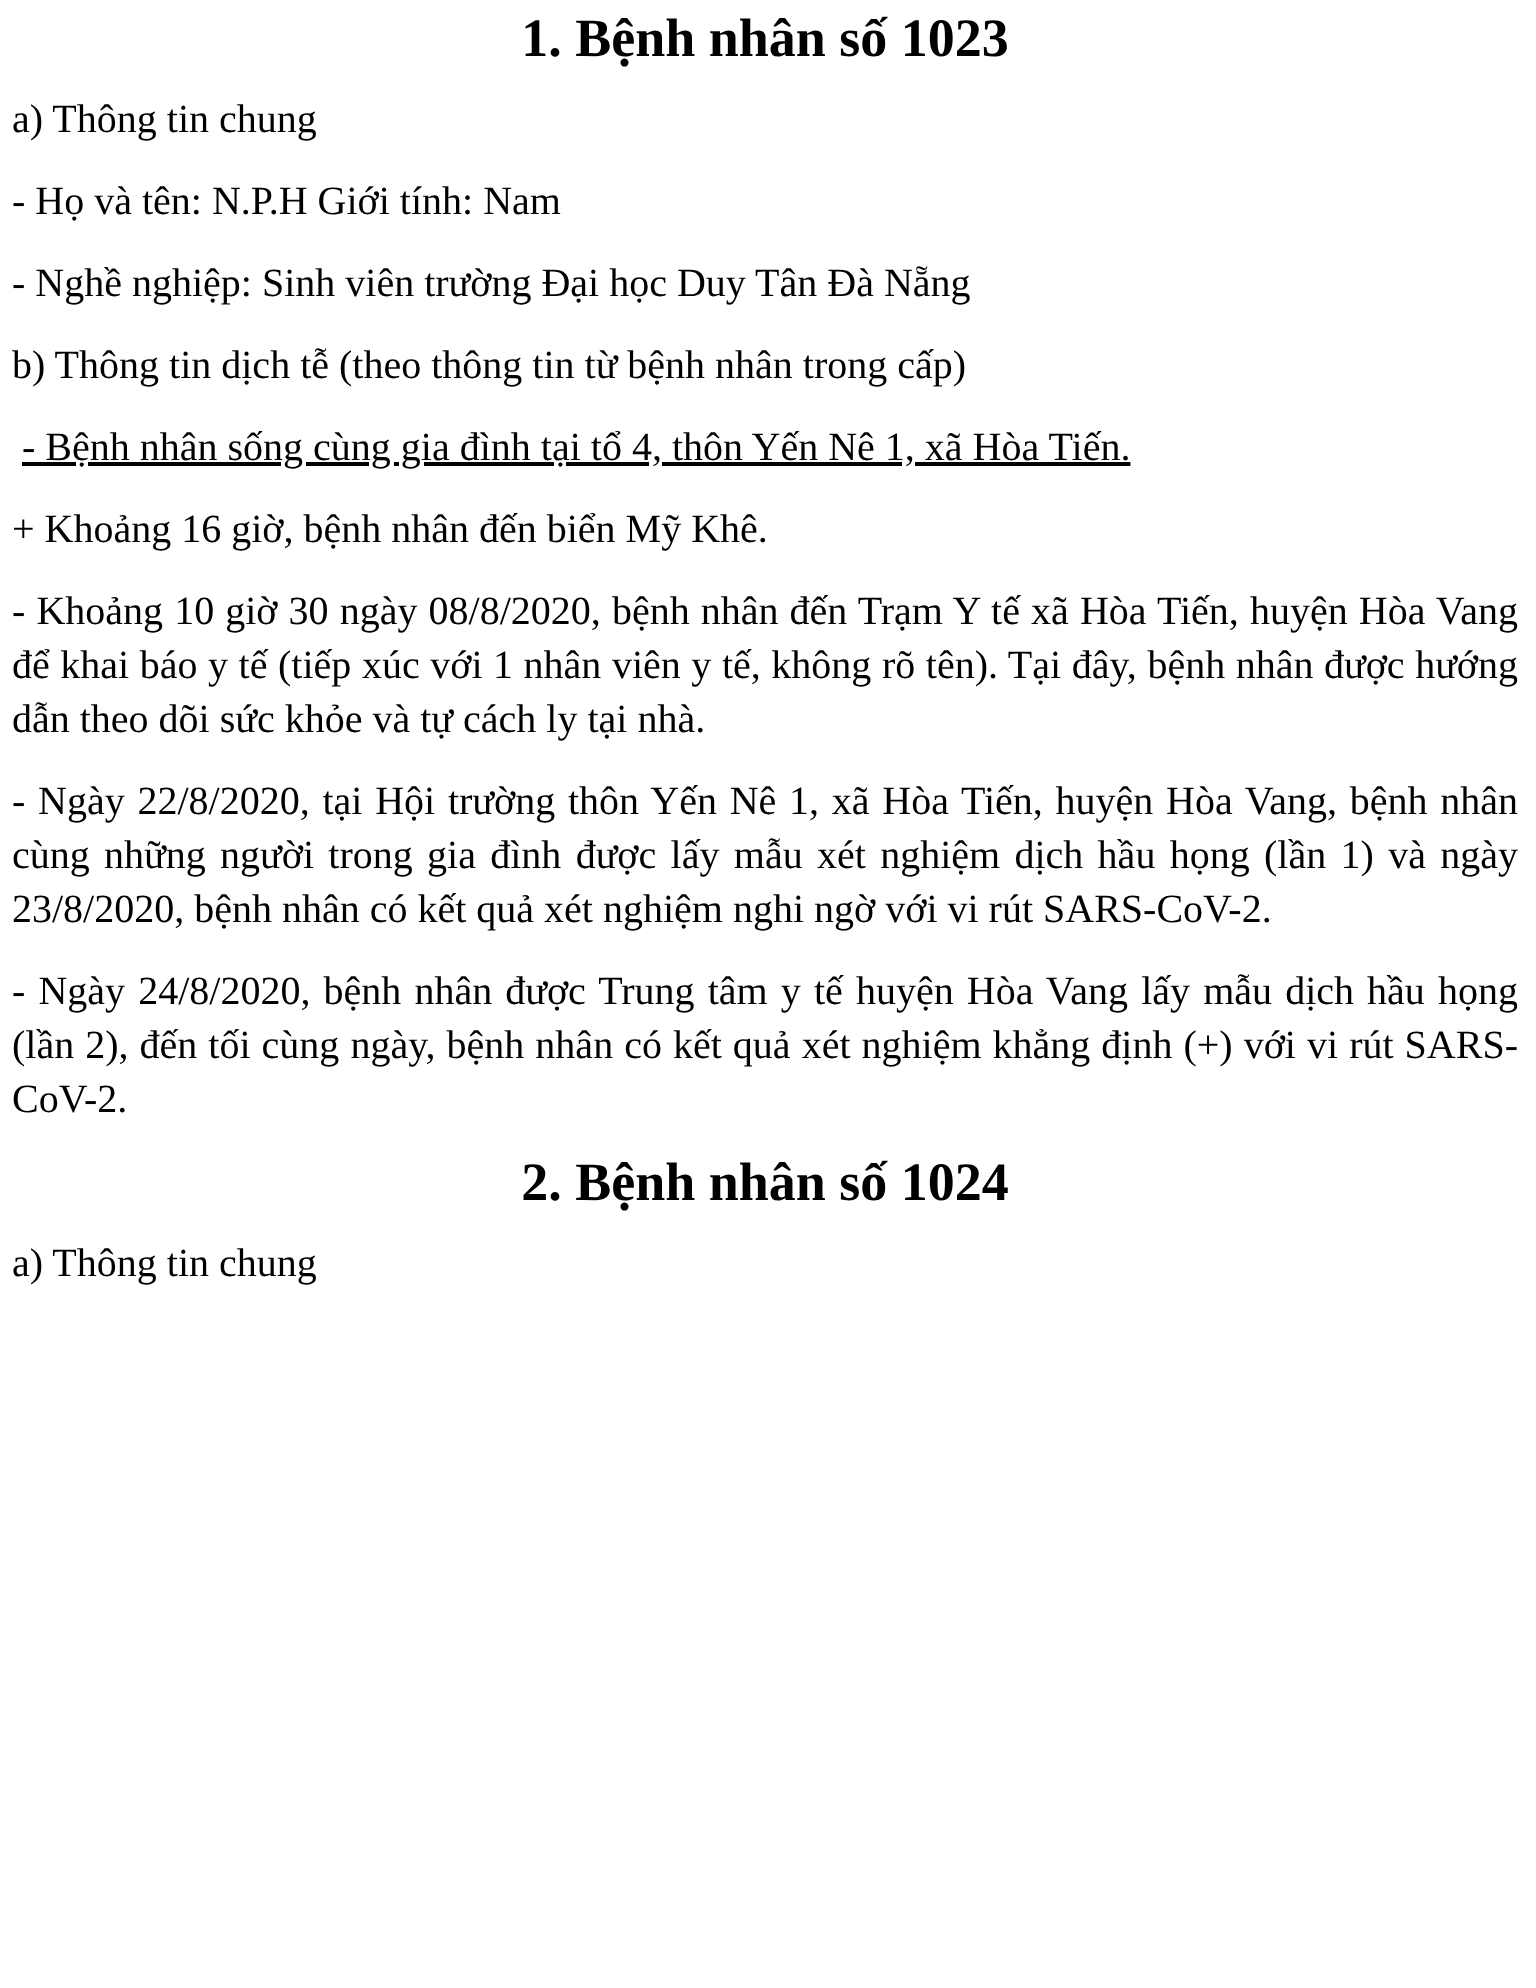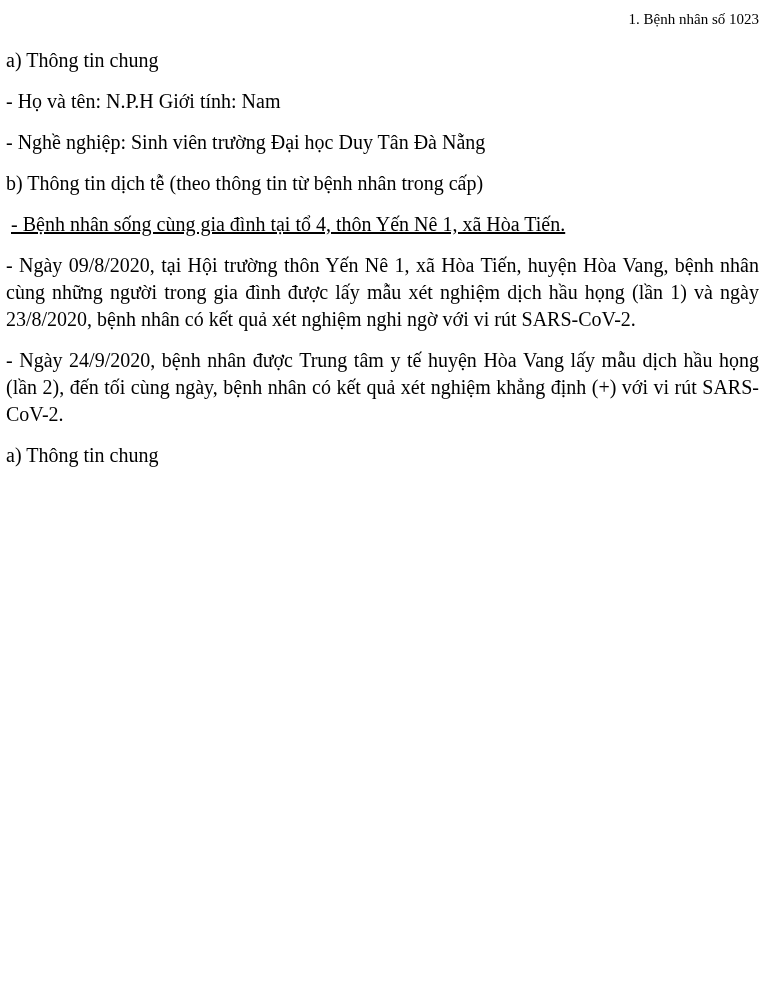--- a/index.html
+++ b/index.html
@@ -17,35 +17,38 @@
     font-size: 20px;
     line-height: 27px;
     padding: 6px 9px 0 6px;
     overflow: hidden;
   }
   .doc-block {
     margin: 0 0 14px 0;
     text-align: justify;
   }
   .doc-heading {
-    font-weight: normal;
-    text-align: right;
-    font-size: 15px;
+    font-weight: bold;
+    text-align: center;
+    font-size: 27px;
   }
   .indent-slight {
     padding-left: 5px;
     text-decoration: underline;
   }
 </style>
 </head>
 <body>
 
 <div class="page">
   <h2 class="doc-block doc-heading">1. Bệnh nhân số 1023</h2>
   <p class="doc-block">a) Thông tin chung</p>
   <p class="doc-block">- Họ và tên: N.P.H Giới tính: Nam</p>
   <p class="doc-block">- Nghề nghiệp: Sinh viên trường Đại học Duy Tân Đà Nẵng</p>
   <p class="doc-block">b) Thông tin dịch tễ (theo thông tin từ bệnh nhân trong cấp)</p>
   <p class="doc-block indent-slight">- Bệnh nhân sống cùng gia đình tại tổ 4, thôn Yến Nê 1, xã Hòa Tiến.</p>
-  <p class="doc-block">- Ngày 09/8/2020, tại Hội trường thôn Yến Nê 1, xã Hòa Tiến, huyện Hòa Vang, bệnh nhân cùng những người trong gia đình được lấy mẫu xét nghiệm dịch hầu họng (lần 1) và ngày 23/8/2020, bệnh nhân có kết quả xét nghiệm nghi ngờ với vi rút SARS-CoV-2.</p>
-  <p class="doc-block">- Ngày 24/9/2020, bệnh nhân được Trung tâm y tế huyện Hòa Vang lấy mẫu dịch hầu họng (lần 2), đến tối cùng ngày, bệnh nhân có kết quả xét nghiệm khẳng định (+) với vi rút SARS-CoV-2.</p>
+  <p class="doc-block">+ Khoảng 16 giờ, bệnh nhân đến biển Mỹ Khê.</p>
+  <p class="doc-block">- Khoảng 10 giờ 30 ngày 08/8/2020, bệnh nhân đến Trạm Y tế xã Hòa Tiến, huyện Hòa Vang để khai báo y tế (tiếp xúc với 1 nhân viên y tế, không rõ tên). Tại đây, bệnh nhân được hướng dẫn theo dõi sức khỏe và tự cách ly tại nhà.</p>
+  <p class="doc-block">- Ngày 22/8/2020, tại Hội trường thôn Yến Nê 1, xã Hòa Tiến, huyện Hòa Vang, bệnh nhân cùng những người trong gia đình được lấy mẫu xét nghiệm dịch hầu họng (lần 1) và ngày 23/8/2020, bệnh nhân có kết quả xét nghiệm nghi ngờ với vi rút SARS-CoV-2.</p>
+  <p class="doc-block">- Ngày 24/8/2020, bệnh nhân được Trung tâm y tế huyện Hòa Vang lấy mẫu dịch hầu họng (lần 2), đến tối cùng ngày, bệnh nhân có kết quả xét nghiệm khẳng định (+) với vi rút SARS-CoV-2.</p>
+  <h2 class="doc-block doc-heading">2. Bệnh nhân số 1024</h2>
   <p class="doc-block">a) Thông tin chung</p>
 </div>
 
 </body></html>

